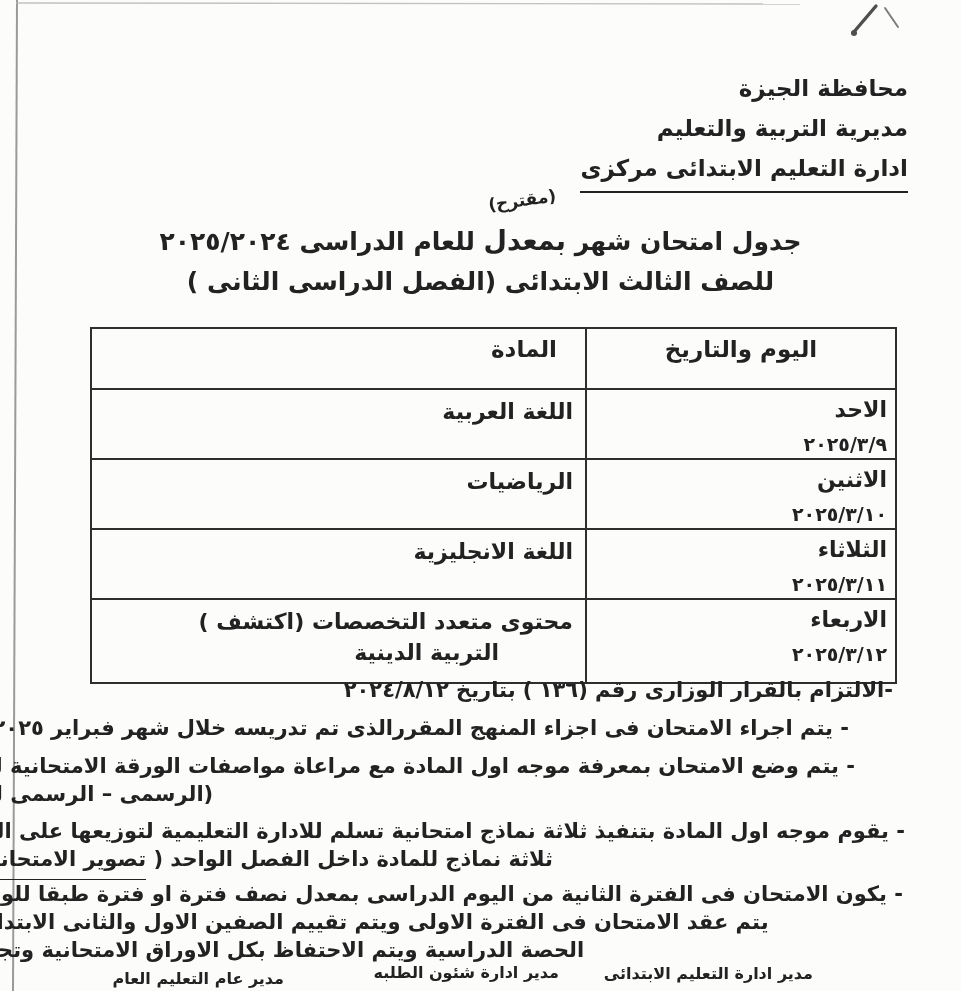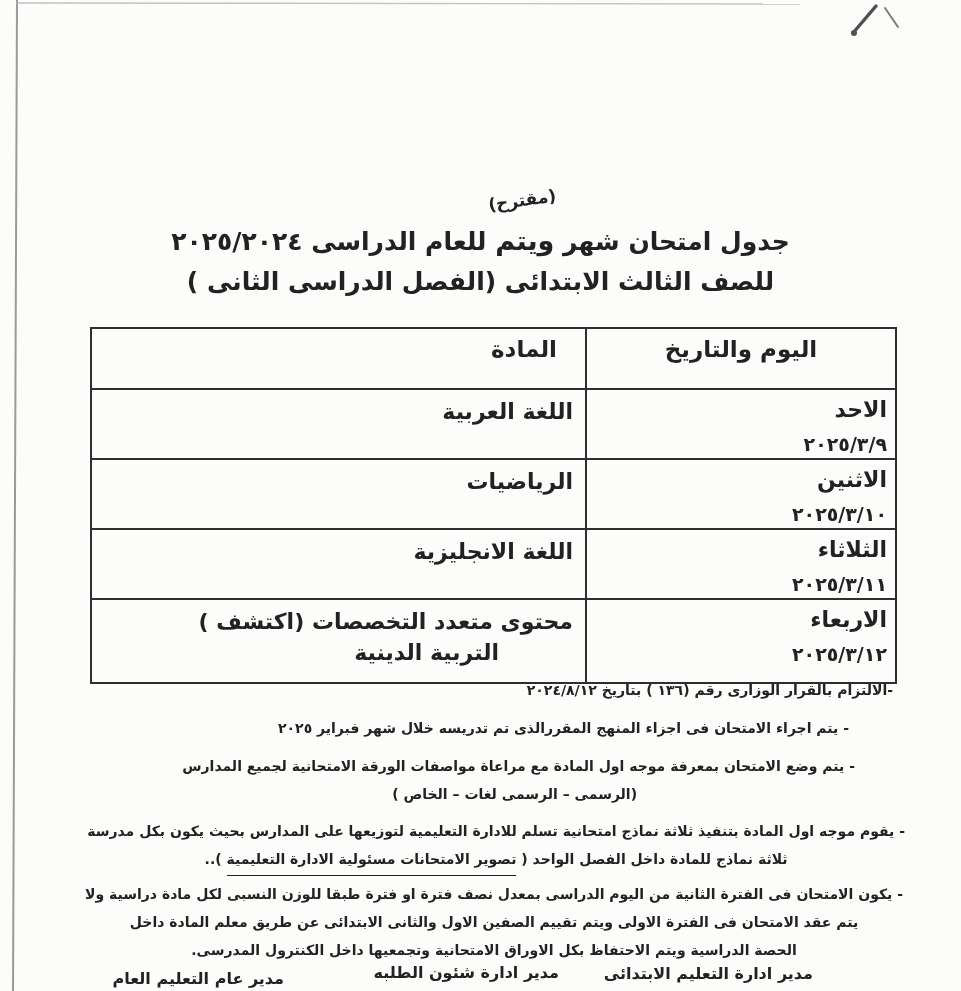--- a/index.html
+++ b/index.html
@@ -56,22 +56,22 @@
   .day-cell  { height:70px; text-align:right; padding:5px 8px 0 4px;margin-left:28px; }
   .r4 .day-cell { height:84px; }
   .day-name { font-size:22px; line-height:30px; }
   .day-date { font-size:19px; margin-top:8px; letter-spacing:1px; }
   .subj-cell { text-align:right; padding:6px 12px 0 6px; }
   .subj-line { font-size:22px; line-height:31px; }
   .subj-line.indent { margin-right:74px; }
 
   
   .note {
-    position:absolute; text-align:center;
-    font-size:14px; line-height:28px; white-space:nowrap;
+    position:absolute; text-align:left;
+    font-size:21px; line-height:28px; white-space:nowrap;
   }
   .note-1 { top:676px; right:68px; }
   .note-2 { top:714px; right:112px; }
   .note-3 { top:752px; right:106px; }
   .note-3 .l2 { margin-left:0; padding-left:0; margin-right:8px; }
   .note-4 { top:817px; right:56px; }
   .note-5 { top:880px; right:58px; }
   .u-seg { border-bottom:1.8px solid #222; padding-bottom:8px; }
 
   
@@ -88,25 +88,30 @@
   <svg class="artifacts" viewBox="0 0 961 991" xmlns="http://www.w3.org/2000/svg">
     <line x1="17" y1="0" x2="13" y2="991" stroke="#9a9a9a" stroke-width="2"></line>
     <line x1="16" y1="3" x2="800" y2="4" stroke="#b8b8b8" stroke-width="1.4" opacity="0.85"></line>
     <g>
       <line x1="853" y1="33" x2="876" y2="6" stroke="#4f4f4f" stroke-width="3.4" stroke-linecap="round"></line>
       <circle cx="854" cy="33" r="3" fill="#4f4f4f"></circle>
       <line x1="885" y1="8" x2="898" y2="27" stroke="#7d7d7d" stroke-width="2" stroke-linecap="round"></line>
     </g>
   </svg>
 
+  <div class="header-block">
+    <div>محافظة الجيزة</div>
+    <div>مديرية التربية والتعليم</div>
+    <div><span class="dept">ادارة التعليم الابتدائى مركزى</span></div>
+  </div>
 
   <div class="proposed">(مقترح)</div>
 
   <div class="title-block">
-    <div><span>جدول امتحان شهر </span><span class="month">ويتم</span><span> للعام الدراسى ٢٠٢٥/٢٠٢٤</span></div>
+    <div><span>جدول امتحان شهر </span><span class="month">بمعدل</span><span> للعام الدراسى ٢٠٢٥/٢٠٢٤</span></div>
     <div>للصف الثالث الابتدائى (الفصل الدراسى الثانى )</div>
   </div>
 
   <table class="sched">
     <colgroup>
         <col class="c-day">
         <col class="c-subj">
       </colgroup>
     <thead>
       <tr>

